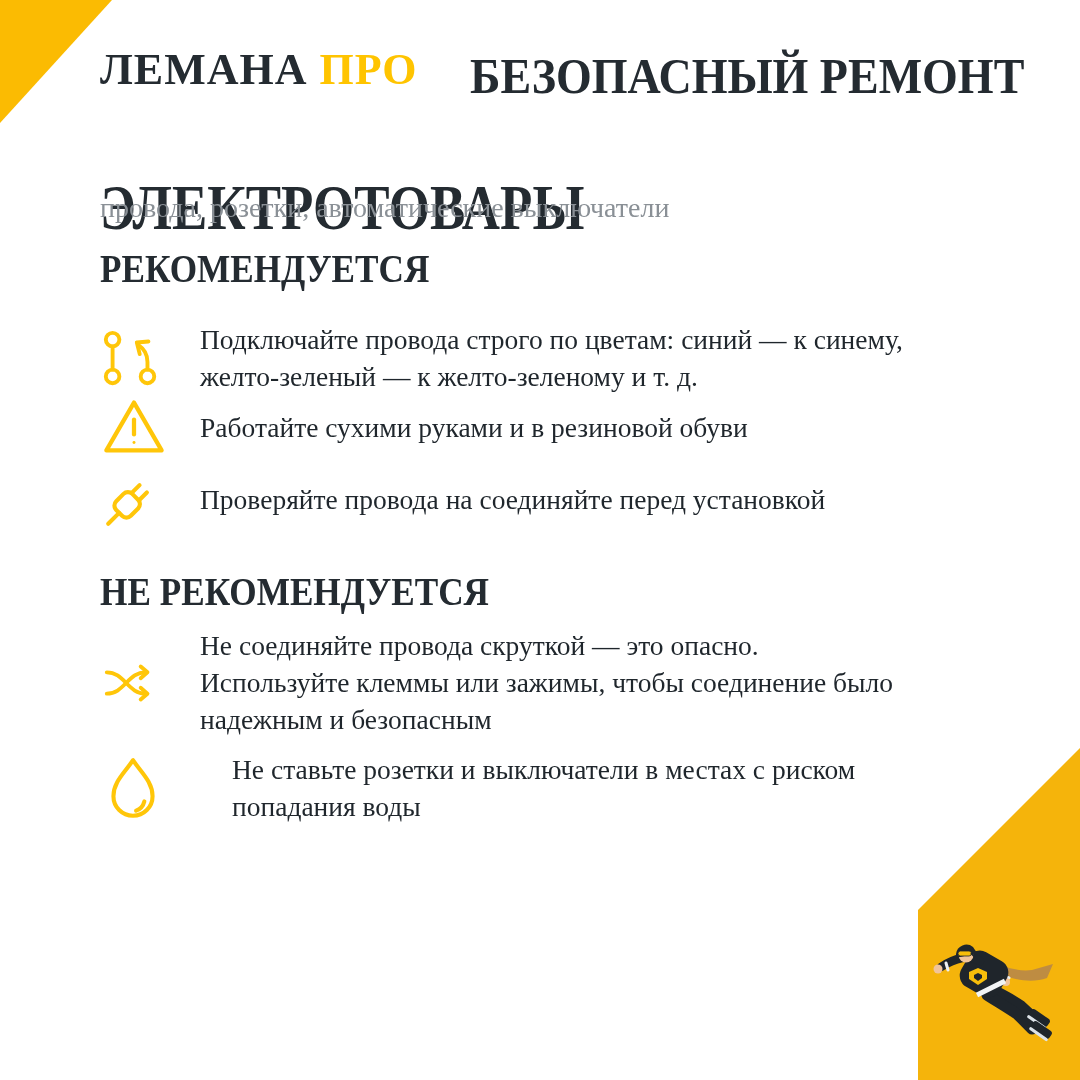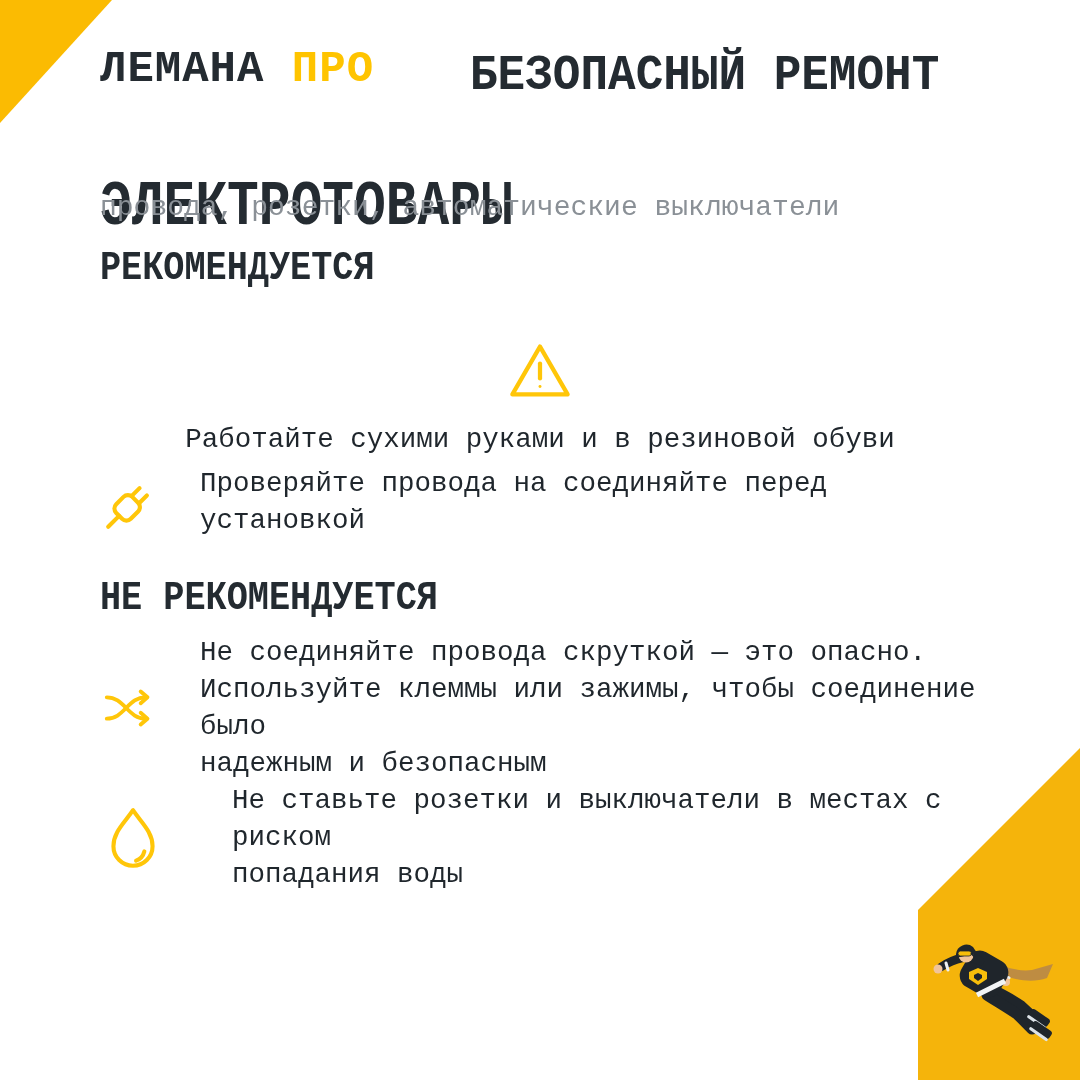--- a/index.html
+++ b/index.html
@@ -1,21 +1,21 @@
 <!DOCTYPE html>
 <html lang="ru"><head>
 <meta charset="utf-8">
 <style>
   html,body{margin:0;padding:0;background:#fff;}
   .poster{
     position:relative;
     width:1080px;height:1080px;
     background:#ffffff;
     overflow:hidden;
-    font-family:Liberation Mono, monospace;
+    font-family:Liberation Serif, serif;
     color:#242b31;
   }
   
   .corner-tl{position:absolute;left:0;top:0;}
   .corner-br{position:absolute;right:0;bottom:0;}
   
   .logo{
     position:absolute;left:100px;top:44px;
     font-size:44px;font-weight:800;letter-spacing:1px;
     color:#242b31;white-space:nowrap;
@@ -44,23 +44,23 @@
   .section-heading{
     margin:0;font-size:40px;font-weight:800;line-height:44px;
     transform:scaleX(0.88);transform-origin:left center;
     white-space:nowrap;color:#242b31;
   }
   .heading-1{margin-bottom:30px;}
   .heading-2{margin-top:38px;margin-bottom:13px;}
   .row{display:flex;align-items:center;}
   .row-1{min-height:64px;margin-bottom:1px;}
   .row-2{min-height:74px;margin-bottom:0;}
-  .row-3{min-height:64px;margin-bottom:7px;flex-direction:column;}
+  .row-3{min-height:64px;margin-bottom:7px;}
   .row-4{min-height:64px;}
-  .row-5{min-height:111px;margin-bottom:0;align-items:center;}
+  .row-5{min-height:111px;margin-bottom:13px;align-items:center;}
   .row-6{min-height:74px;gap:32px;}
   .icon-cell{
     flex:0 0 100px;display:flex;align-items:center;justify-content:flex-start;
     color:#ffc609;
   }
   .icon-cell svg{display:block;}
   .item-text{
     margin:0;flex:1;
     font-size:27.5px;line-height:37px;color:#1f262c;
     white-space:pre-line;
@@ -79,20 +79,34 @@
   <div class="header-title">БЕЗОПАСНЫЙ РЕМОНТ</div>
 
   <h1 class="page-title">ЭЛЕКТРОТОВАРЫ</h1>
   <div class="page-subtitle">провода, розетки, автоматические выключатели</div>
 
   <div class="content">
 
     <h2 class="section-heading heading-1">РЕКОМЕНДУЕТСЯ</h2>
 
 
+    <div class="row row-2">
+      <div class="icon-cell">
+        <svg width="62" height="62" viewBox="0 0 64 64" fill="none" stroke="currentColor" stroke-width="4" stroke-linecap="round" stroke-linejoin="round">
+          <circle cx="13" cy="13" r="7"></circle>
+          <circle cx="13" cy="51" r="7"></circle>
+          <line x1="13" y1="20" x2="13" y2="44"></line>
+          <circle cx="49" cy="51" r="7"></circle>
+          <path d="M49 44 L49 36 C49 28 46 23 40 19"></path>
+          <path d="M41 28 L38 16 L50 15"></path>
+        </svg>
+      </div>
+      <p class="item-text">Подключайте провода строго по цветам: синий — к синему,
+желто-зеленый — к желто-зеленому и т. д.</p>
+    </div>
 
     <div class="row row-3">
       <div class="icon-cell">
         <svg width="68" height="64" viewBox="0 0 64 60" fill="none" stroke="currentColor" stroke-width="4" stroke-linecap="round" stroke-linejoin="round">
           <path d="M32 7 L58 52 L6 52 Z"></path>
           <line x1="32" y1="23" x2="32" y2="37"></line>
           <circle cx="32" cy="44.5" r="1.4" fill="currentColor" stroke="none"></circle>
         </svg>
       </div>
       <p class="item-text">Работайте сухими руками и в резиновой обуви</p>

